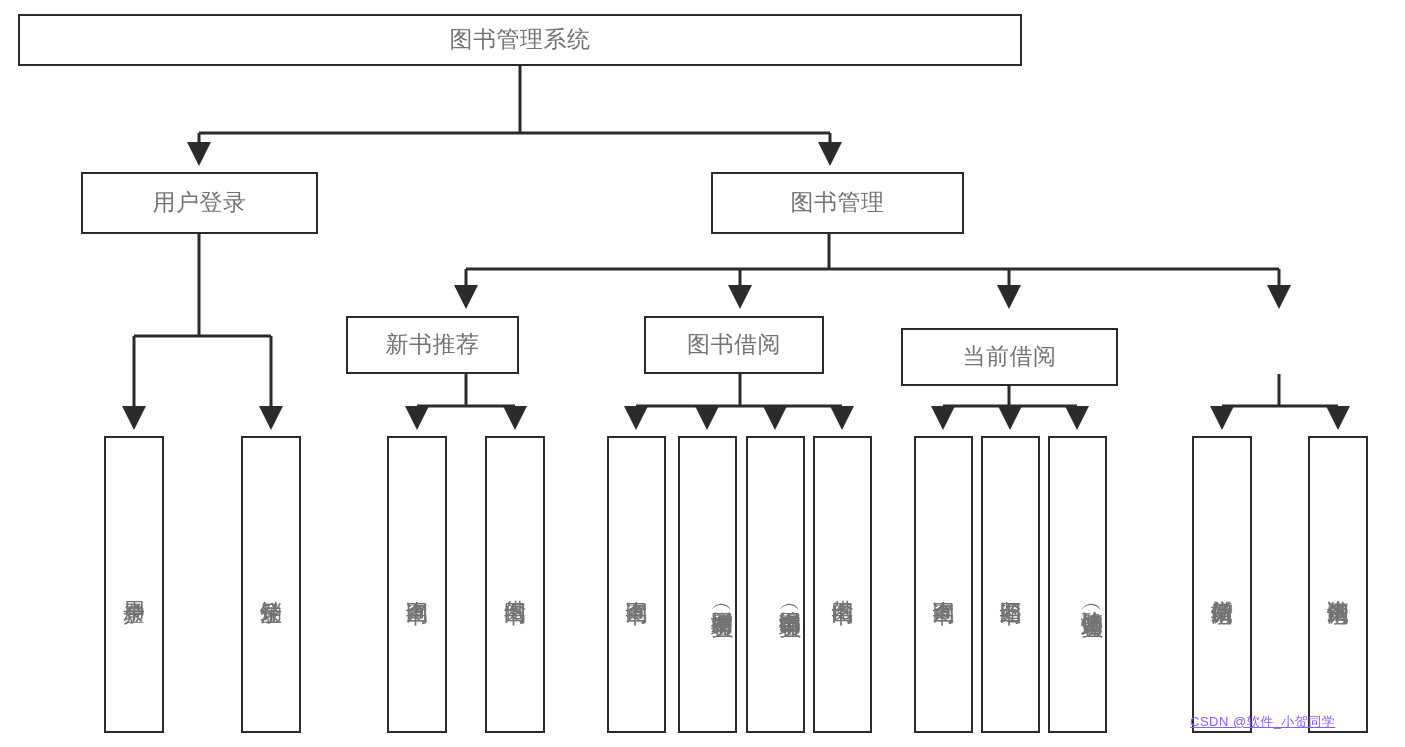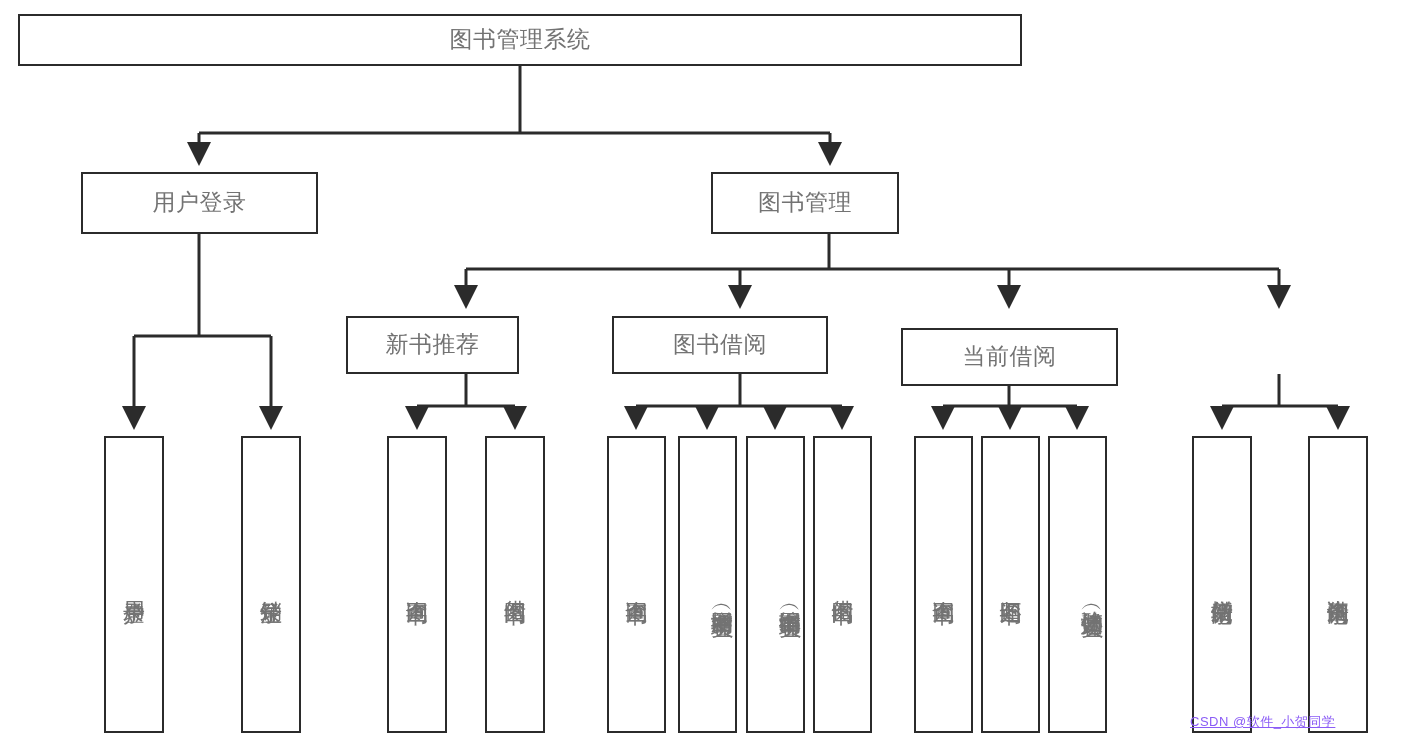--- a/index.html
+++ b/index.html
@@ -121,28 +121,28 @@
     </g>
   </svg>
 
   <div class="node node-h" style="left:18px; top:14px; width:1004px; height:52px;">
     <span>图书管理系统</span>
   </div>
 
   <div class="node node-h" style="left:81px; top:172px; width:237px; height:62px;">
     <span>用户登录</span>
   </div>
-  <div class="node node-h" style="left:711px; top:172px; width:188px; height:62px;">
+  <div class="node node-h" style="left:711px; top:172px; width:253px; height:62px;">
     <span>图书管理</span>
   </div>
 
   <div class="node node-h" style="left:346px; top:316px; width:173px; height:58px;">
     <span>新书推荐</span>
   </div>
-  <div class="node node-h" style="left:612px; top:316px; width:216px; height:58px;">
+  <div class="node node-h" style="left:644px; top:316px; width:180px; height:58px;">
     <span>图书借阅</span>
   </div>
   <div class="node node-h" style="left:901px; top:328px; width:217px; height:58px;">
     <span>当前借阅</span>
   </div>
 
   <div class="node node-v short" style="left:104px; top:436px; width:60px; height:297px;">
     <span>用户登录</span>
   </div>
   <div class="node node-v short" style="left:241px; top:436px; width:60px; height:297px;">

